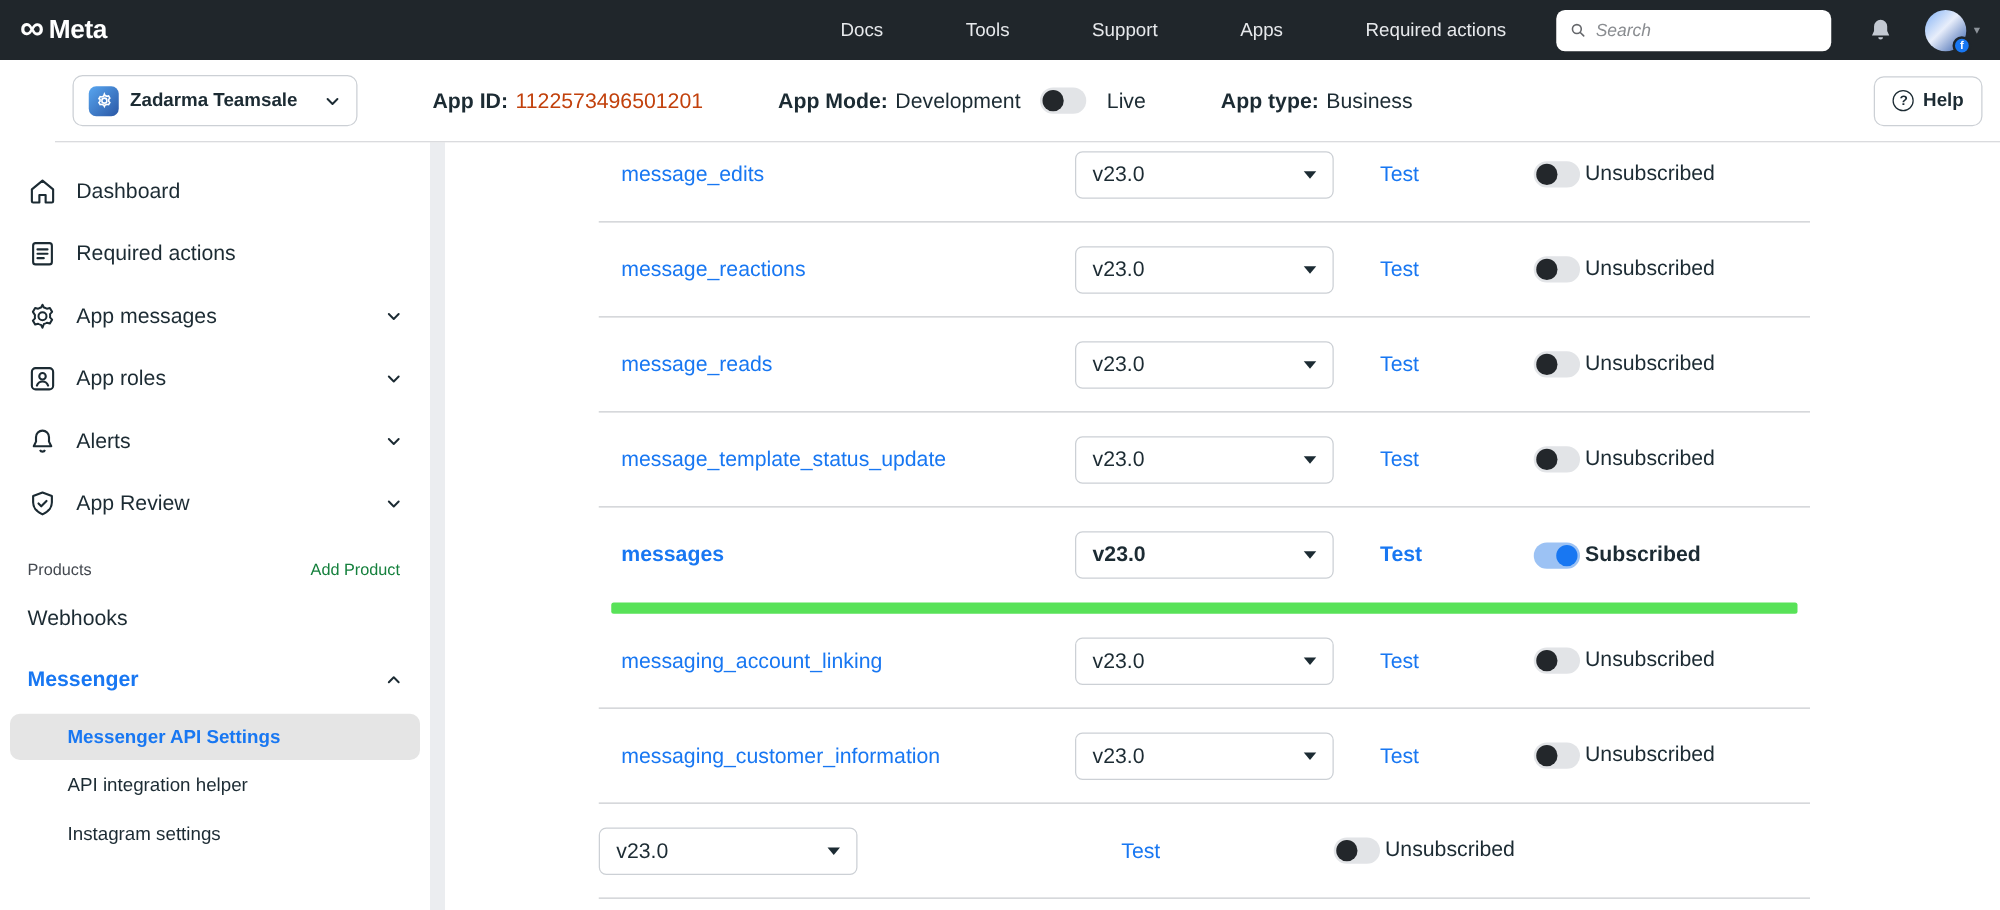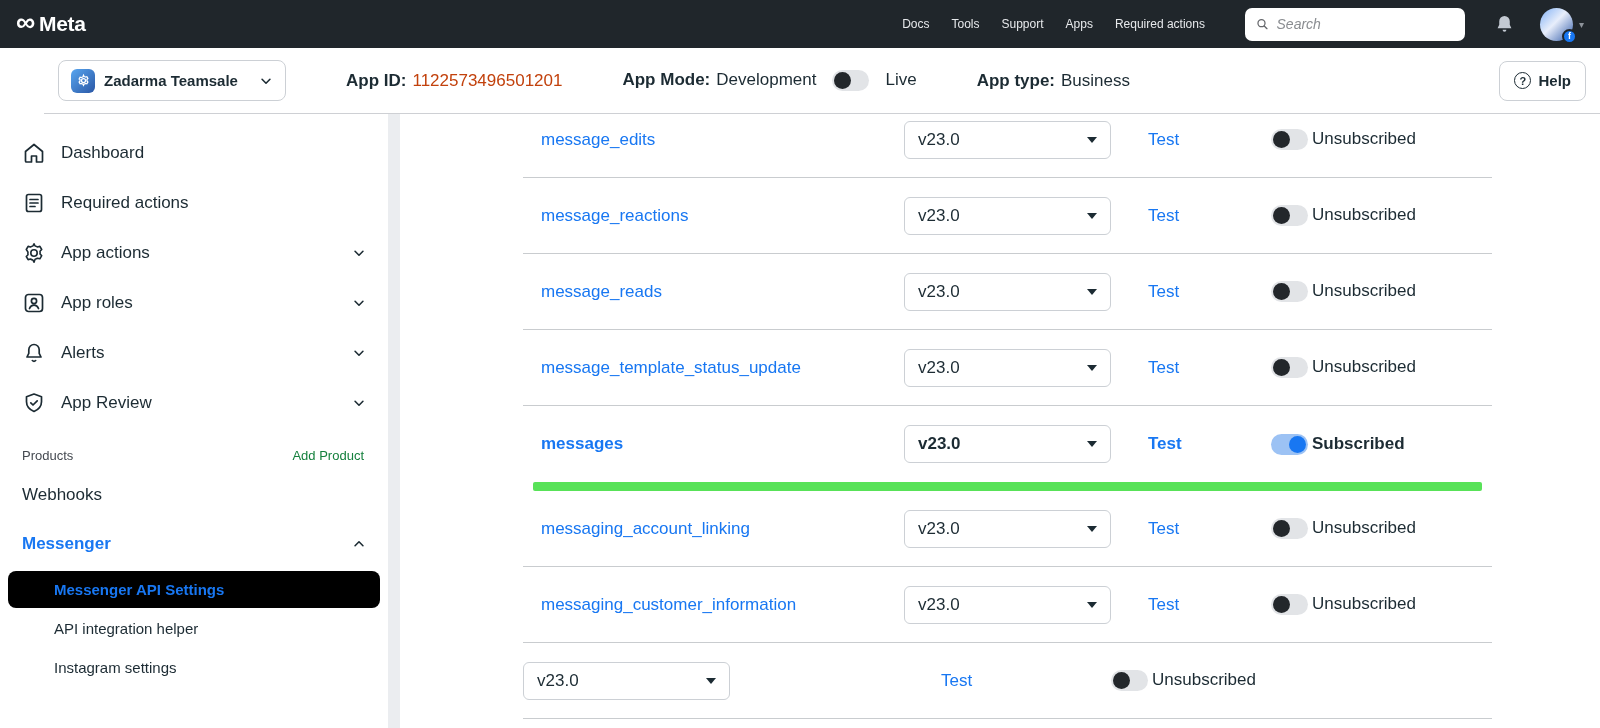--- a/index.html
+++ b/index.html
@@ -4,65 +4,65 @@
 <style>
   * { margin:0; padding:0; box-sizing:border-box; }
   html,body { width:1600px; height:728px; overflow:hidden; }
   body { font-family:"Liberation Sans","DejaVu Sans",sans-serif; color:#1c2b33; background:#fff; }
   a { text-decoration:none; }
 
   
   .topnav { height:48px; background:#20262b; display:flex; align-items:center; padding:0 16px; color:#fff; }
   .brand { display:flex; align-items:center; gap:4px; font-weight:700; font-size:21px; letter-spacing:-0.3px; }
   .infinity { font-size:27px; line-height:1; margin-top:-3px; }
-  .nav-links { margin-left:auto; display:flex; gap:22px; font-size:12px; }
+  .nav-links { margin-left:auto; display:flex; gap:66px; font-size:15px; }
   .navlink { color:#e7e9ec; }
   .search { width:220px; height:33px; background:#fff; border-radius:7px; display:flex; align-items:center; gap:8px; padding:0 11px; margin-left:40px; }
   .search input { border:none; outline:none; font-size:14px; width:100%; color:#1c2b33; font-family:inherit;font-style:italic; }
   .search input::placeholder { color:#8a8d91; }
   .bellwrap { margin-left:28px; display:flex; align-items:center; }
   .avatar-wrap { margin-left:24px; display:flex; align-items:center; gap:6px; }
   .avatar { width:33px; height:33px; border-radius:50%; position:relative;
             background:linear-gradient(135deg,#7fb0f5 0%,#e8eefb 45%,#2f5aa8 100%); }
   .fb-badge { position:absolute; right:-4px; bottom:-3px; width:15px; height:15px; border-radius:50%;
               background:#1877f2; border:2px solid #20262b; color:#fff; font-size:9px; font-weight:700;
               display:flex; align-items:center; justify-content:center; }
   .avatar-caret { color:#8d939a; font-size:10px; }
 
   
   .appbar { height:66px; background:#fff; border-bottom:1px solid #ced0d4; display:flex; align-items:center; padding:0 14px;margin-left:44px; }
   .app-selector { width:228px; height:41px; border:1px solid #ccd0d5; border-radius:8px; background:#fff;
                   display:flex; align-items:center; gap:9px; padding:0 12px; font-weight:700; font-size:15px; cursor:pointer; }
   .app-icon { width:24px; height:24px; border-radius:6px; flex:none;
               background:linear-gradient(135deg,#58a6f0 0%,#2a57a5 100%); display:flex; align-items:center; justify-content:center; }
   .app-selector .chev { margin-left:auto; }
-  .meta-item { margin-left:60px; font-size:17px; display:flex; align-items:flex-start; gap:6px; white-space:nowrap; }
+  .meta-item { margin-left:60px; font-size:17px; display:flex; align-items:center; gap:6px; white-space:nowrap; }
   .meta-item b { font-weight:700; }
   .val-gray { color:#c2410c; }
   .mode-toggle { margin:0 10px; }
   .help-btn { margin-left:auto; height:40px; border:1px solid #ccd0d5; border-radius:8px; background:#fff;
               display:flex; align-items:center; gap:7px; padding:0 14px; font-weight:700; font-size:15px;
               font-family:inherit; color:#1c2b33; cursor:pointer; }
   .qmark { width:17px; height:17px; border:1.6px solid #1c2b33; border-radius:50%; font-size:11px; font-weight:700;
            display:flex; align-items:center; justify-content:center; }
 
   
   .bodyrow { display:flex; height:614px; }
-  .sidebar { width:388px; flex:none; padding-top:14px; overflow:hidden; background:#fff; }
+  .sidebar { width:344px; flex:none; padding-top:14px; overflow:hidden; background:#fff; }
   .side-item { display:flex; align-items:center; gap:15px; padding:13px 22px; font-size:17px; cursor:pointer; }
   .side-item .chev { margin-left:auto; color:#1c2b33; }
   .icon24 { width:24px; height:24px; flex:none; color:#1c2b33; display:flex; }
   .products-row { display:flex; justify-content:space-between; align-items:center; padding:20px 24px 8px 22px; font-size:13px; }
   .products-label { color:#444950; }
   .add-product { color:#15803d; font-size:13px; }
   .webhooks-item { padding:14px 22px; font-size:17px; cursor:pointer; }
   .messenger-item { padding:15px 22px; font-size:17px; font-weight:700; color:#1877f2; display:flex; align-items:center; cursor:pointer; }
   .messenger-item .chev { margin-left:auto; transform:rotate(180deg); color:#1c2b33; }
   .subitem { margin:2px 8px; padding:10px 12px 10px 46px; font-size:15px; border-radius:8px; cursor:pointer; color:#1c2b33; }
-  .subitem.active { background:#000000; color:#1877f2; font-weight:700; }
+  .subitem.active { background:#e5e5e5; color:#1877f2; font-weight:700; }
 
   .scroll-strip { width:12px; flex:none; background:#ebedf0; }
 
   
   .content { flex:1; background:#fff; overflow:hidden; padding-left:123px; }
   .wtable { width:969px; margin-top:-12px; }
   .trow { display:grid; grid-template-columns:381px 207px 160px 1fr; align-items:center; height:76px; border-bottom:1px solid #c9cccf; }
   .trow.no-border { border-bottom:none;font-weight:bold; }
   .cell-field { padding-left:18px; }
   .link { color:#1877f2; font-size:17px; }
@@ -178,21 +178,21 @@
         </span>
       <span>Required actions</span>
     </div>
     <div class="side-item">
       <span class="icon24">
           <svg viewBox="0 0 24 24" fill="none" stroke="currentColor" stroke-width="1.6" stroke-linejoin="round">
             <circle cx="12" cy="12" r="3.2"></circle>
             <path d="M12 2.8l1.1 2.2a7.2 7.2 0 0 1 2.4 1l2.4-.6 1.8 3.1-1.7 1.8a7.3 7.3 0 0 1 0 2.6l1.7 1.8-1.8 3.1-2.4-.6a7.2 7.2 0 0 1-2.4 1L12 21.2l-1.1-2.2a7.2 7.2 0 0 1-2.4-1l-2.4.6-1.8-3.1 1.7-1.8a7.3 7.3 0 0 1 0-2.6L4.3 8.5l1.8-3.1 2.4.6a7.2 7.2 0 0 1 2.4-1Z"></path>
           </svg>
         </span>
-      <span>App actions</span>
+      <span>App messages</span>
       <svg class="chev" viewBox="0 0 16 16">
           <path d="M3.5 6l4.5 4.5L12.5 6" fill="none" stroke="currentColor" stroke-width="1.8" stroke-linecap="round" stroke-linejoin="round"></path>
         </svg>
     </div>
     <div class="side-item">
       <span class="icon24">
           <svg viewBox="0 0 24 24" fill="none" stroke="currentColor" stroke-width="1.7" stroke-linecap="round">
             <rect x="3.5" y="3.5" width="17" height="17" rx="3"></rect>
             <circle cx="12" cy="10" r="2.6"></circle>
             <path d="M7.5 17.5c.8-2.2 2.5-3.3 4.5-3.3s3.7 1.1 4.5 3.3"></path>

